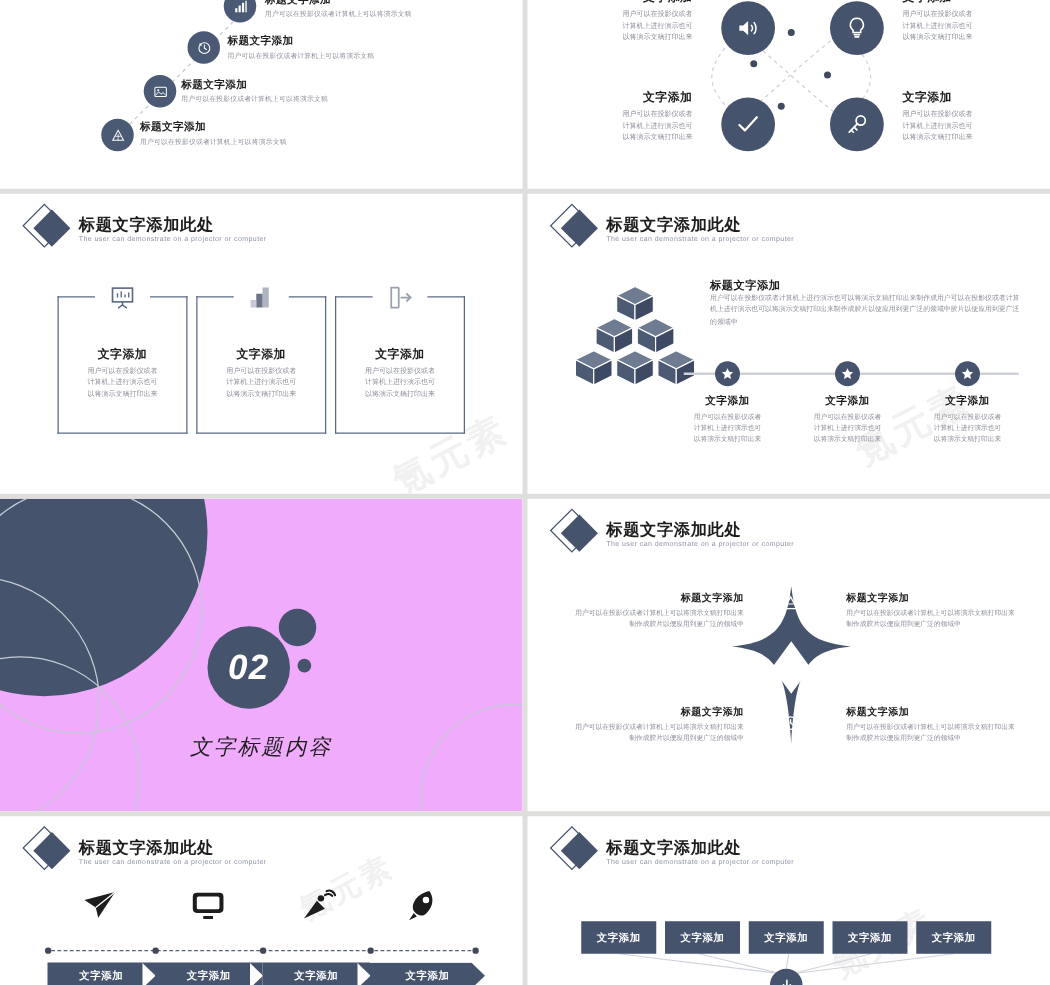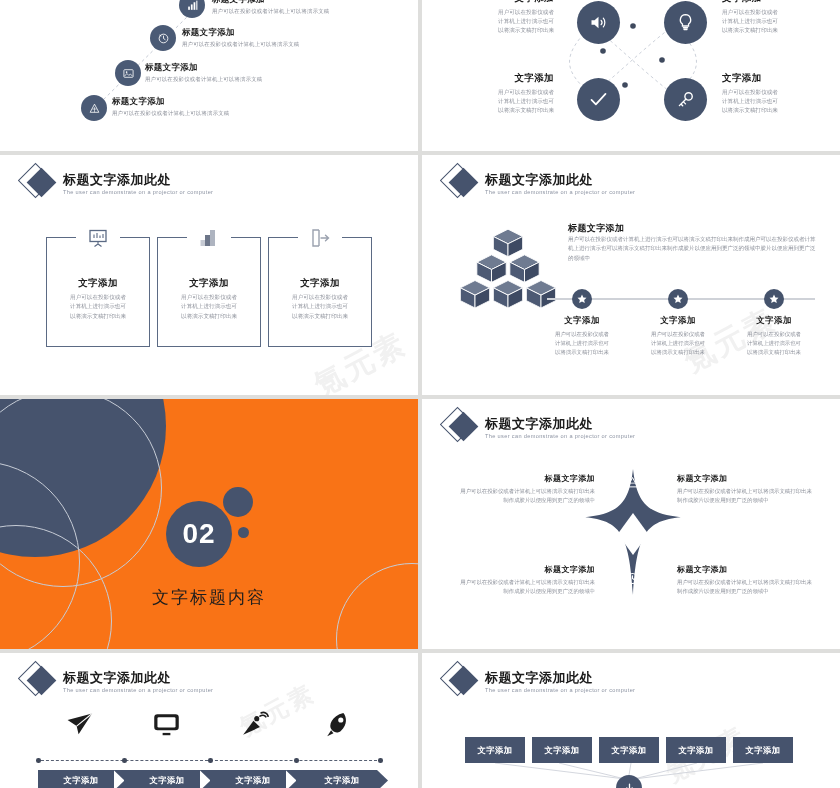--- a/index.html
+++ b/index.html
@@ -73,21 +73,21 @@
     color:#8b8f99;line-height:1.72;}
   .srail{position:absolute;left:125px;top:143px;width:268px;height:1.5px;background:#cfd2d8;}
   .snode{position:absolute;width:20px;height:20px;border-radius:50%;background:#45536c;
     display:flex;align-items:center;justify-content:center;}
   .snode svg{width:12px;height:12px;}
   .sblk{position:absolute;width:92px;text-align:center;}
   .sblk .st{font-size:8.5px;font-weight:bold;color:#1c1c1c;letter-spacing:.4px;}
   .sblk .sd{font-size:5.4px;color:#8b8f99;line-height:1.66;margin-top:3px;}
 
   
-  .cov{position:absolute;inset:0;overflow:hidden;background:#f97316;}
+  .cov{position:absolute;inset:0;overflow:hidden;background:#f0abfc;font-style:italic;}
   .cov .bigc{position:absolute;left:-96px;top:-104px;width:262px;height:262px;
     border-radius:50%;background:#46536d;}
   .cov .ring{position:absolute;border:1px solid #c6ccd6;border-radius:50%;}
   .numwrap{position:absolute;left:166px;top:503px;}
   .num-main{position:absolute;left:0;top:14px;width:66px;height:66px;border-radius:50%;
     background:#46536d;color:#fff;display:flex;align-items:center;justify-content:center;
     font-size:28px;font-weight:bold;letter-spacing:1px;}
   .num-b{position:absolute;left:57px;top:0;width:30px;height:30px;border-radius:50%;background:#46536d;}
   .num-s{position:absolute;left:72px;top:40px;width:11px;height:11px;border-radius:50%;background:#46536d;}
   .cov-title{position:absolute;left:0;top:598px;width:418px;text-align:center;

